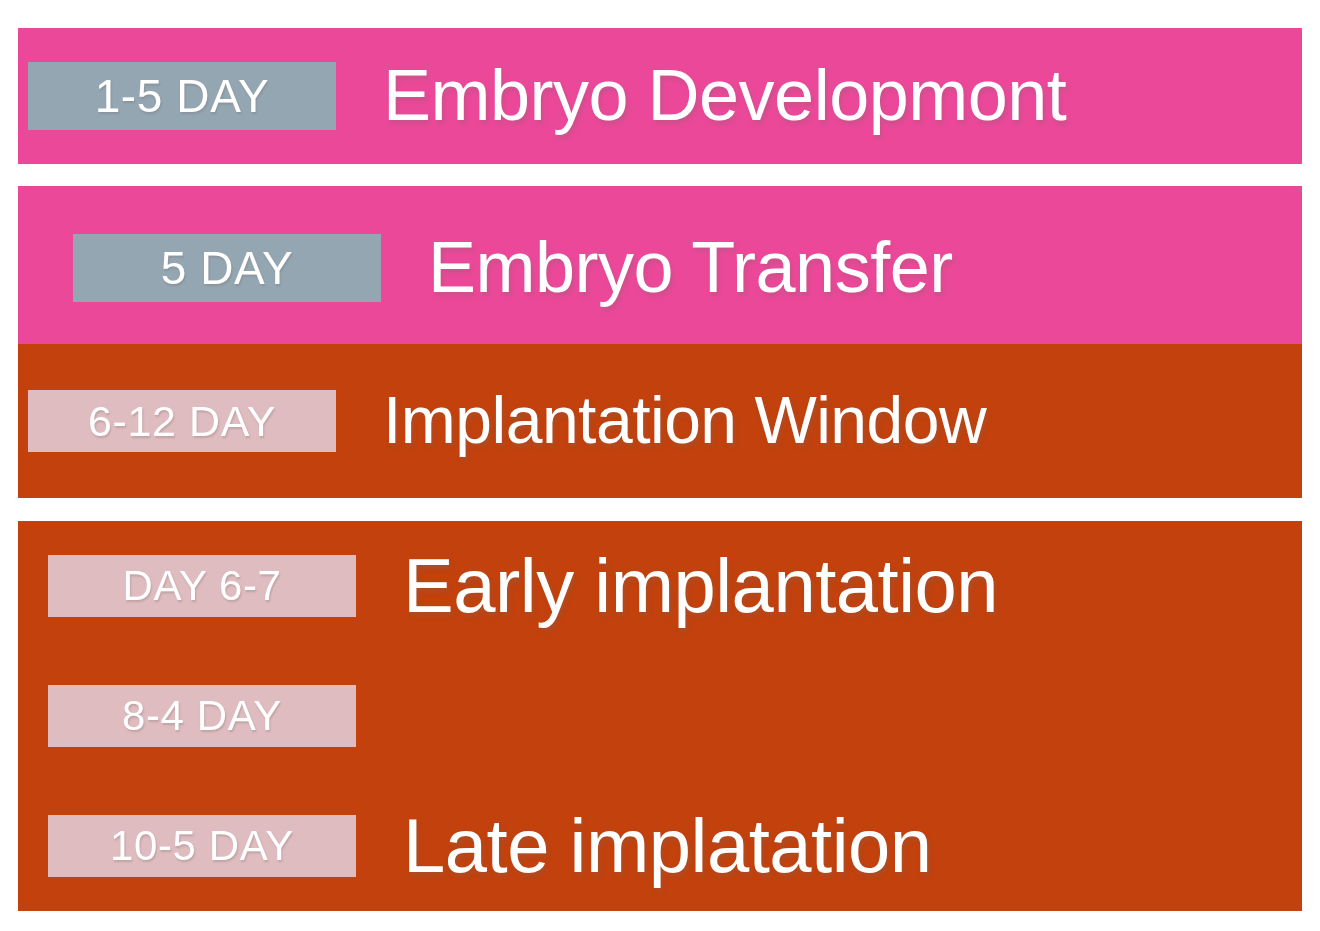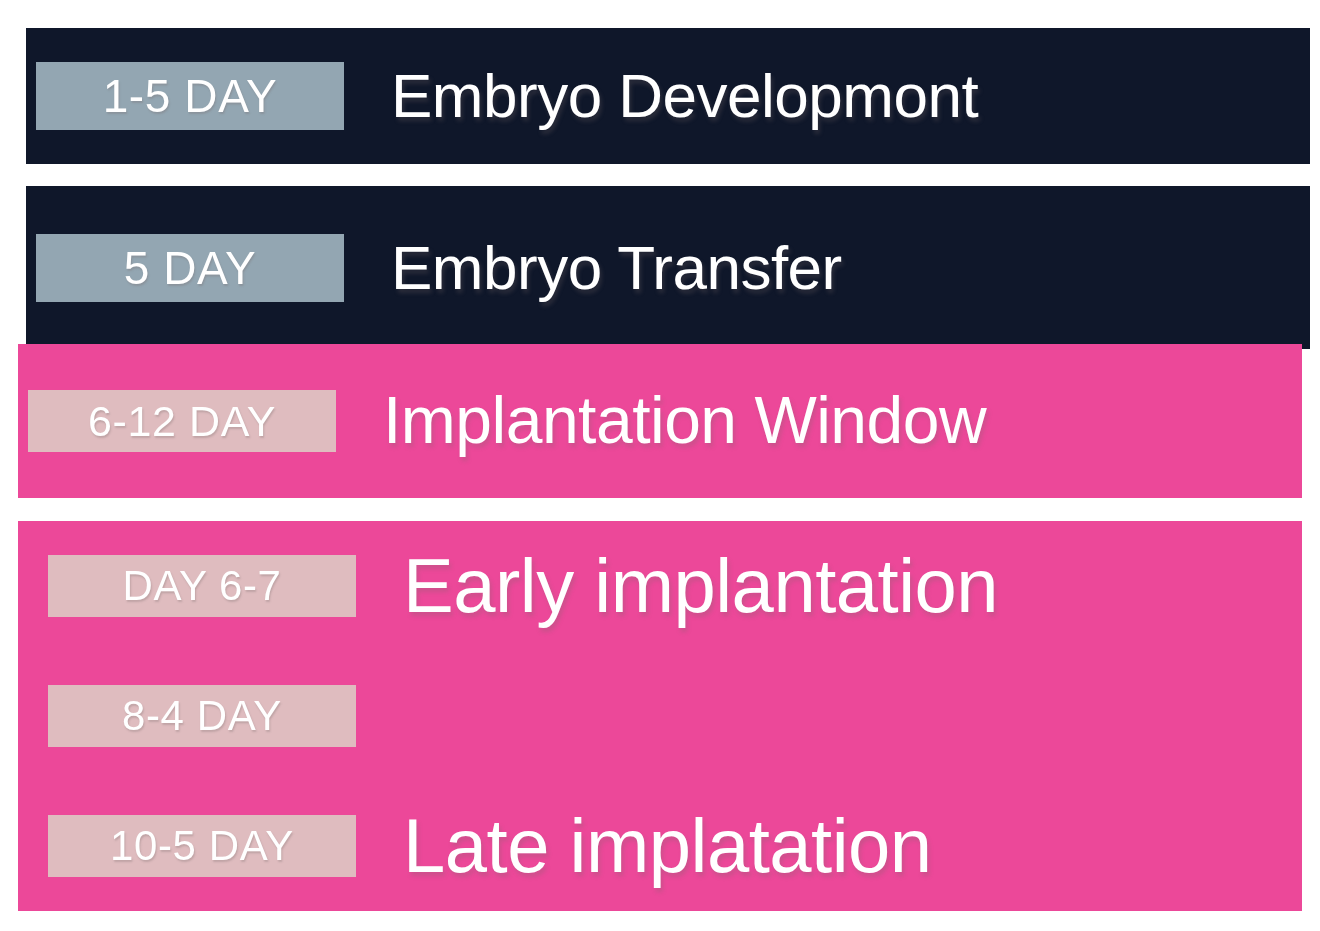--- a/index.html
+++ b/index.html
@@ -24,26 +24,26 @@
   
   .band {
     position: absolute;
     left: 18px;
     width: 1284px;
     box-sizing: border-box;
     display: flex;
     flex-direction: column;
     justify-content: center;
   }
-  .band.pink  { background: #0f172a; margin-left: 8px; }
-  .band.slate { background: #ec4899; }
+  .band.pink  { background: #ec4899; }
+  .band.slate { background: #c2410c; }
 
   
   .band-1 { top: 28px;  height: 136px; }
-  .band-2 { top: 186px; height: 163px; }
+  .band-2 { top: 186px; height: 163px; padding-left: 45px; }
   .band-3 { top: 344px; height: 154px; }
   .band-4 { top: 521px; height: 390px; }
 
   
   .row {
     display: flex;
     align-items: center;
     height: 100%;
   }
   .band-4 .row {
@@ -88,21 +88,21 @@
   .title {
     flex: 1 1 auto;
     margin-left: 47px;
     color: #ffffff;
     font-weight: 400;
     letter-spacing: -0.5px;
     text-shadow: 2px 4px 4px rgba(120, 105, 105, 0.28);
     white-space: nowrap;
     line-height: 1.05;
   }
-  .band-1 .title, .band-2 .title { font-size: 62px; }
+  .band-1 .title, .band-2 .title { font-size: 72px; }
   .band-3 .title { font-size: 66px; }
   .band-4 .title { font-size: 76px; }
 </style>
 </head>
 <body>
 
 <div id="timeline">
 
   <div class="band pink band-1">
     <div class="row">

